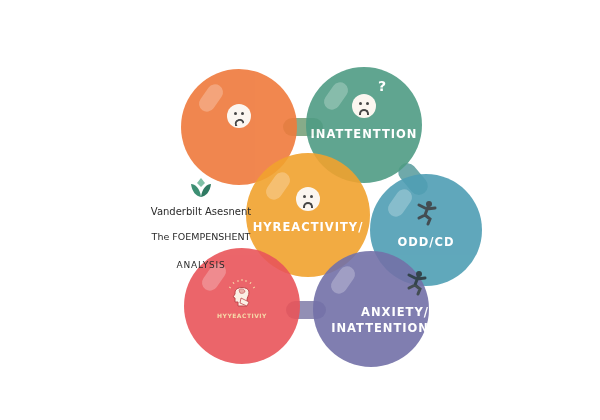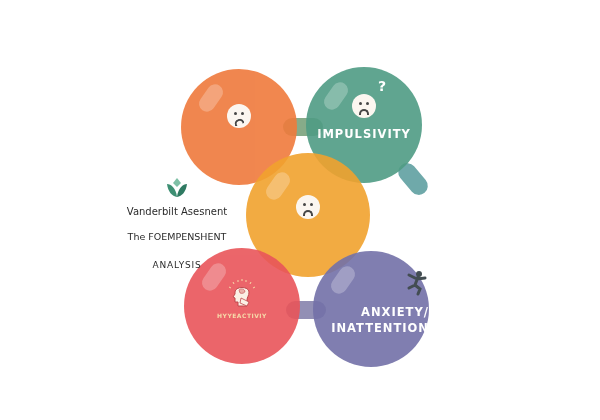--- a/index.html
+++ b/index.html
@@ -33,21 +33,21 @@
   .face .eye.l { left: 7px; }
   .face .eye.r { right: 7px; }
   .face .mouth {
     position: absolute; left: 7px; top: 15px; width: 10px; height: 6px;
     border: 2px solid #333; border-bottom: none; border-radius: 6px 6px 0 0; box-sizing: border-box;
   }
   .qmark { position: absolute; top: -16px; right: -10px; color: #fff; font-size: 14px; font-weight: bold; }
   .connector {
     position: absolute; height: 18px; border-radius: 9px; opacity: 0.75;
   }
-  .logo-block { position: absolute; left: 102px; top: 178px; width: 150px; text-align: center; }
+  .logo-block { position: absolute; left: 126px; top: 178px; width: 150px; text-align: center; }
   .logo-block .line1 { font-size: 10px; color: #2b2b2b; margin-top: 4px; }
   .logo-block .line2 { font-size: 9.5px; color: #2b2b2b; margin-top: 14px; }
   .logo-block .line3 { font-size: 9px; color: #2b2b2b; letter-spacing: 0.8px; margin-top: 18px; }
   .runner { width: 26px; height: 26px; margin-bottom: 8px; position: relative; z-index: 2; }
   .head-icon { width: 30px; height: 32px; margin-bottom: 2px; position: relative; z-index: 2; }
   .small-label { font-size: 6px; color: #f6d6a0; letter-spacing: 0.5px; font-weight: bold; position: relative; z-index: 2; }
 </style>
 </head>
 <body>
 
@@ -67,32 +67,41 @@
   </div>
 
   <div class="circle" style="left:306px; top:67px; width:116px; height:116px; background:#4f9c84;">
     <div class="gloss" style="left:22px; top:14px;"></div>
     <div class="face" style="margin-top:-14px;">
       <span class="eye l"></span>
         <span class="eye r"></span>
       <span class="mouth"></span>
       <span class="qmark">?</span>
     </div>
-    <div class="label">IMPULSIVITY</div>
+    <div class="label">INATTENTTION</div>
   </div>
 
   <div class="circle" style="left:246px; top:153px; width:124px; height:124px; background:#f1a22e;">
     <div class="gloss" style="left:24px; top:18px;"></div>
     <div class="face" style="margin-top:-8px;">
       <span class="eye l"></span>
         <span class="eye r"></span>
       <span class="mouth"></span>
     </div>
+    <div class="label">HYREACTIVITY/</div>
   </div>
 
+  <div class="circle" style="left:370px; top:174px; width:112px; height:112px; background:#4f9eb4;">
+    <div class="gloss" style="left:22px; top:14px;"></div>
+    <svg class="runner" viewBox="0 0 26 26" style="margin-top:-10px;">
+      <circle cx="16" cy="4" r="3" fill="#2f3a40"></circle>
+      <path d="M15 7 L12 15 L6 18 M12 15 L17 19 L15 24 M14 9 L6 5 M14 9 L22 8" stroke="#2f3a40" stroke-width="3" fill="none" stroke-linecap="round"></path>
+    </svg>
+    <div class="label">ODD/CD</div>
+  </div>
 
   <div class="circle" style="left:184px; top:248px; width:116px; height:116px; background:#e9555a;">
     <div class="gloss" style="left:22px; top:14px;"></div>
     <svg class="head-icon" viewBox="0 0 30 32" style="margin-top:-16px;">
       <g stroke="#f6d6a0" stroke-width="1" fill="none">
         <path d="M4 10 L2 9 M7 6 L6 4 M11 4 L11 2 M15 3 L15 1 M19 4 L19 2 M23 6 L24 4 M26 10 L28 9"></path>
       </g>
       <path d="M8 14 C8 8 22 8 22 14 C22 18 20 19 20 22 L20 28 L11 28 L11 24 L8 24 L8 20 L6 19 L8 16 Z" fill="#fbefe3" stroke="#b9343a" stroke-width="1"></path>
       <path d="M12 12 C14 10 17 11 18 13 C18 15 15 16 13 15 Z" fill="#e9a9a0" stroke="#b9343a" stroke-width="0.6"></path>
       <path d="M14 20 L22 24 L20 28 L13 25 Z" fill="#fbefe3" stroke="#b9343a" stroke-width="0.8"></path>

